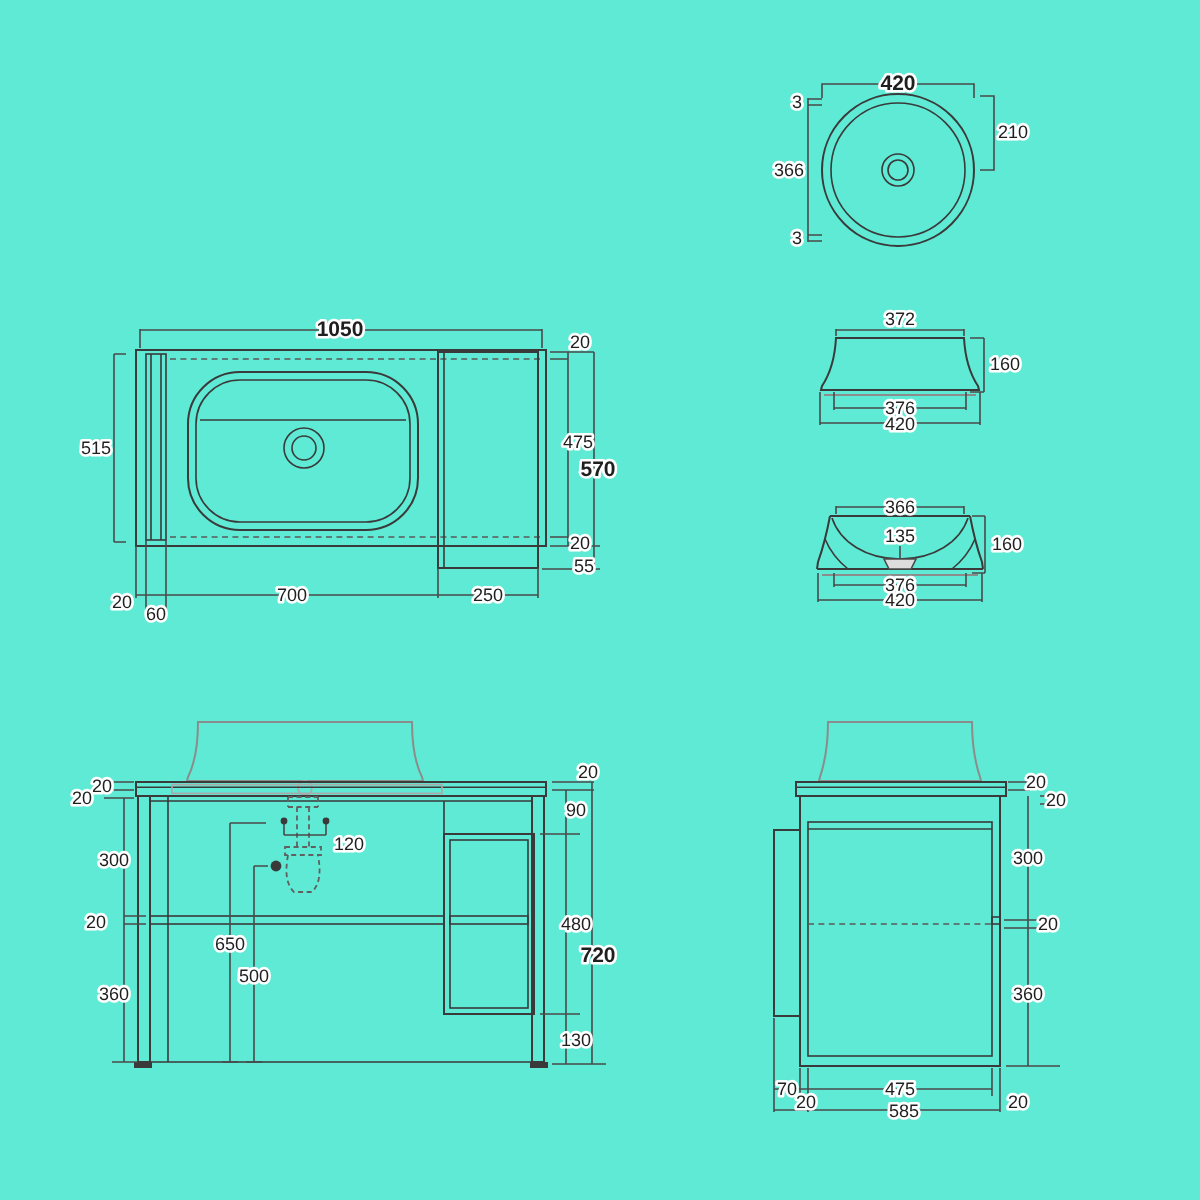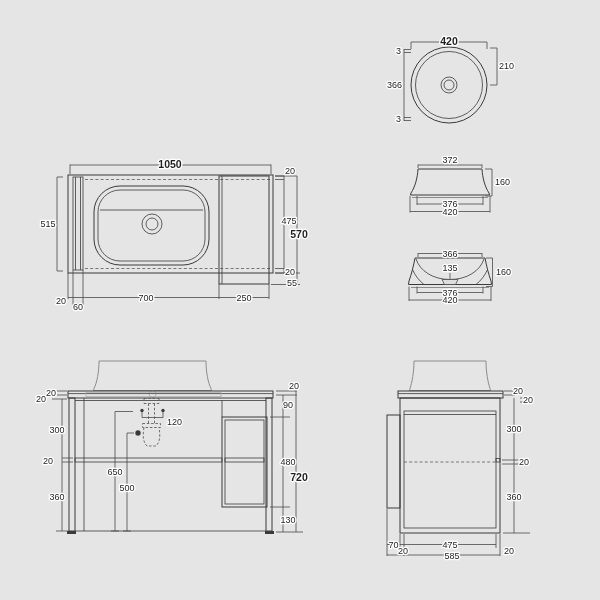--- a/index.html
+++ b/index.html
@@ -1,16 +1,16 @@
 <!DOCTYPE html>
 <html><head>
 <meta charset="utf-8">
 <style>
   html,body{margin:0;padding:0;background:#ffffff;}
-  .canvas{position:relative;width:600px;height:600px;background:#e5e5e5;overflow:hidden;}
+  .canvas{position:relative;width:600px;height:600px;background:#5eead4;overflow:hidden;}
   svg{display:block;}
   svg text{font-family:"Liberation Sans","DejaVu Sans",sans-serif;font-size:9px;fill:#1f1f1f;
            paint-order:stroke fill;stroke:#ffffff;stroke-width:2.6px;stroke-linejoin:round;}
   svg text.b{font-weight:bold;font-size:10.5px;}
   .ln{fill:none;stroke:#3a3a3a;stroke-width:1;}
   .ln2{fill:none;stroke:#3a3a3a;stroke-width:0.8;}
   .lt{fill:none;stroke:#8c8c8c;stroke-width:1;}
   .lt2{fill:none;stroke:#aaaaaa;stroke-width:0.8;}
   .dim{fill:none;stroke:#4a4a4a;stroke-width:0.8;}
   .dsh{fill:none;stroke:#5a5a5a;stroke-width:0.8;stroke-dasharray:3 2.2;}

